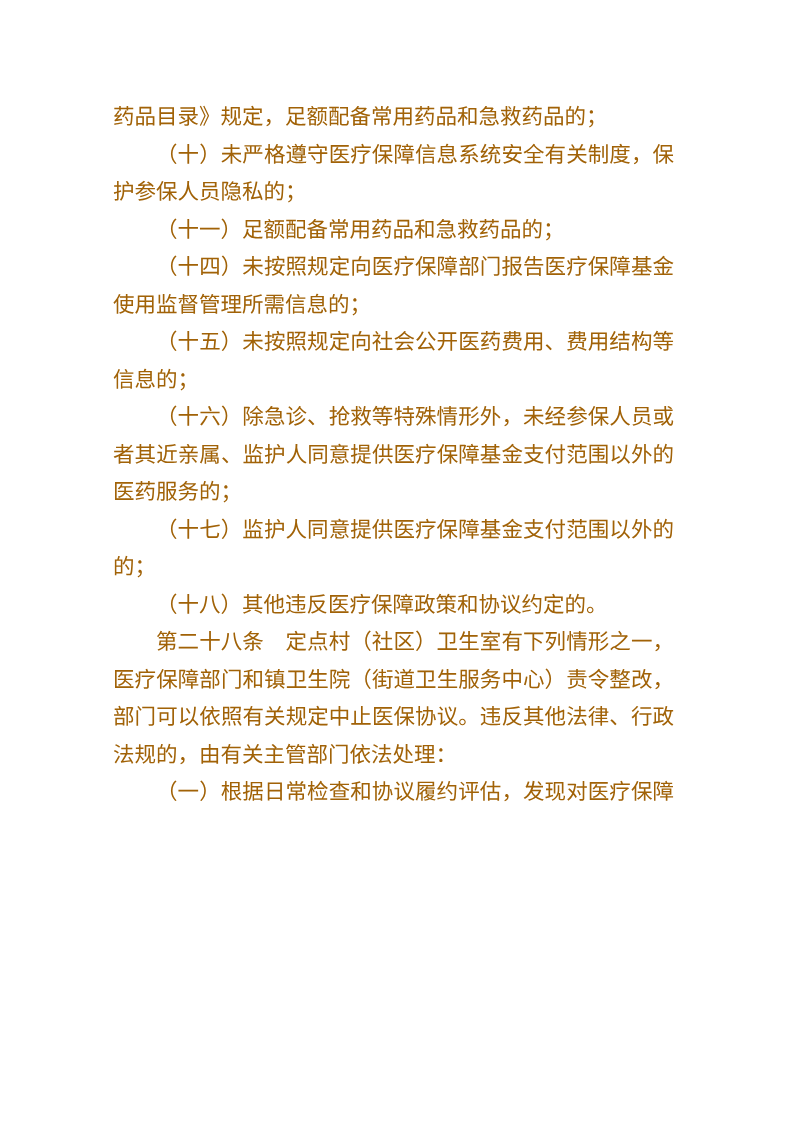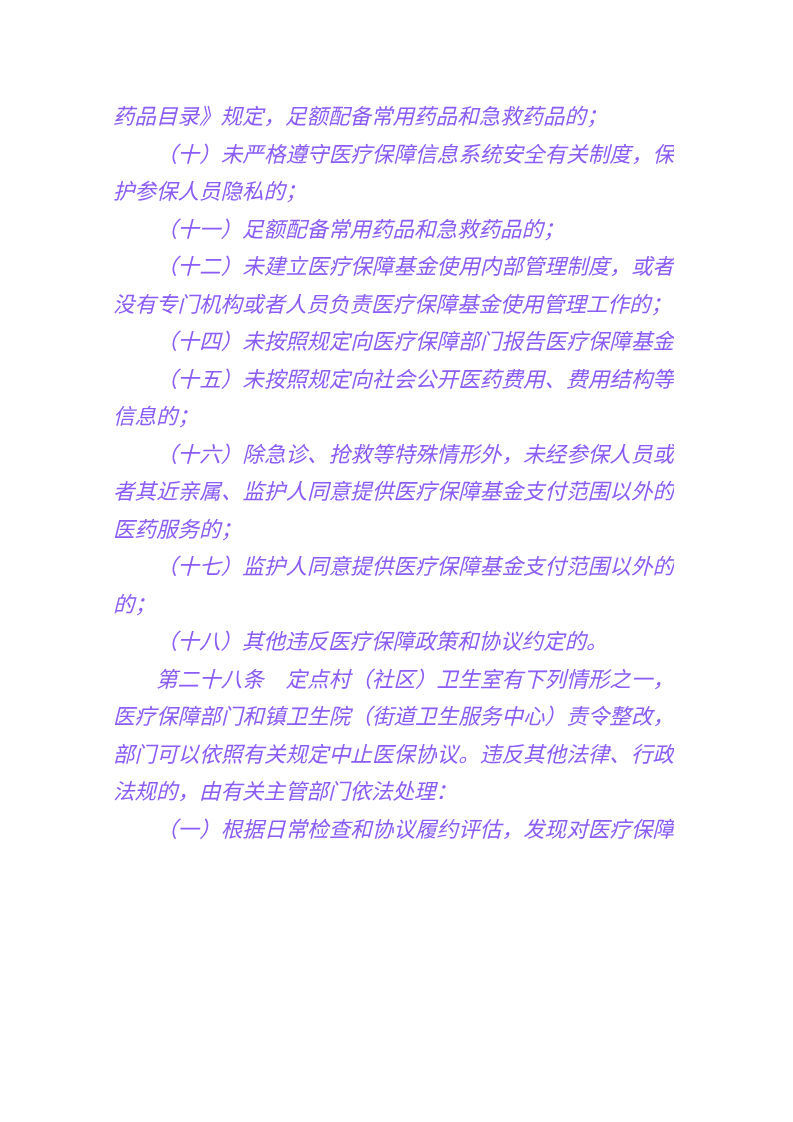--- a/index.html
+++ b/index.html
@@ -41,37 +41,34 @@
     white-space: normal;
     text-align: justify;
     text-align-last: justify;
     overflow: hidden;
   }
 </style>
 </head>
 <body>
 
 <div class="page">
-  <div class="textblock" style="color: #8b5cf6; font-style: italic;">
+  <div class="textblock" style="color: #a16207;">
       <div class="paragraph">
         <div class="line">药品目录》规定，足额配备常用药品和急救药品的；</div>
       </div>
       <div class="paragraph">
         <div class="line indent full">（十）未严格遵守医疗保障信息系统安全有关制度，保</div>
         <div class="line">护参保人员隐私的；</div>
       </div>
       <div class="paragraph">
         <div class="line indent">（十一）足额配备常用药品和急救药品的；</div>
       </div>
       <div class="paragraph">
-        <div class="line indent full">（十二）未建立医疗保障基金使用内部管理制度，或者</div>
-        <div class="line">没有专门机构或者人员负责医疗保障基金使用管理工作的；</div>
-      </div>
-      <div class="paragraph">
         <div class="line indent full">（十四）未按照规定向医疗保障部门报告医疗保障基金</div>
+        <div class="line">使用监督管理所需信息的；</div>
       </div>
       <div class="paragraph">
         <div class="line indent full">（十五）未按照规定向社会公开医药费用、费用结构等</div>
         <div class="line">信息的；</div>
       </div>
       <div class="paragraph">
         <div class="line indent full">（十六）除急诊、抢救等特殊情形外，未经参保人员或</div>
         <div class="line full">者其近亲属、监护人同意提供医疗保障基金支付范围以外的</div>
         <div class="line">医药服务的；</div>
       </div>

